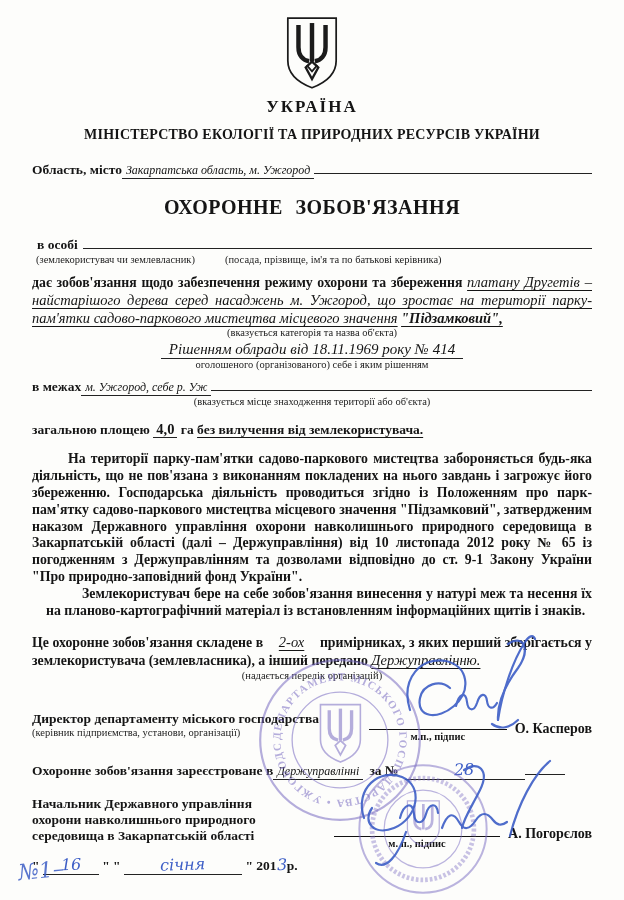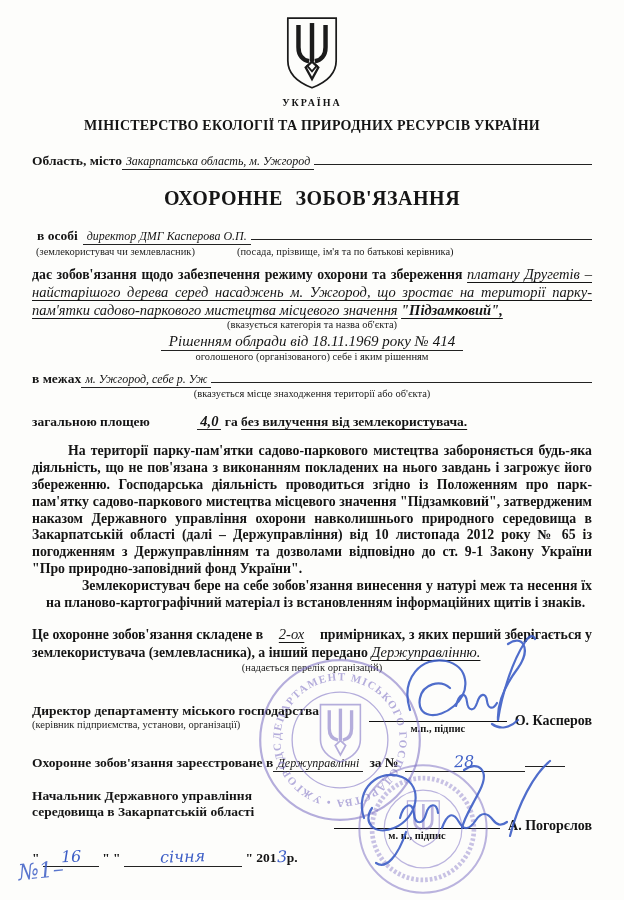--- a/index.html
+++ b/index.html
@@ -6,51 +6,51 @@
   .page {
     position:relative; width:624px; height:900px; margin:0 auto;
     background:#fdfdfb; overflow:hidden;
     font-family:"Liberation Serif", serif; color:#151515;
     box-shadow:0 0 6px rgba(0,0,0,.35);
   }
   .content { padding:16px 32px 0 32px; }
 
   
   .emblem-wrap { text-align:center; }
-  .country { text-align:center; font-weight:bold; font-size:10px; letter-spacing:2px; margin-top:3px; }
+  .country { text-align:center; font-weight:bold; font-size:17px; letter-spacing:2px; margin-top:3px; }
   .ministry { text-align:center; font-weight:bold; font-size:14px; letter-spacing:.2px; margin-top:10px; }
 
   
   .frow { display:flex; align-items:baseline; }
   .lbl { font-weight:bold; font-size:13.5px; white-space:nowrap; }
   .fillval { font-style:italic; font-size:12px; border-bottom:1px solid #222; padding:0 4px; white-space:nowrap; }
   .rule { flex:1; border-bottom:1px solid #222; height:1em; }
   .caption { font-size:10.5px; color:#222; }
   .cap-center { text-align:center; }
 
   .region-row { margin-top:14px; }
   .doc-title { text-align:center; font-weight:bold; font-size:20px; word-spacing:7px; letter-spacing:.5px; margin-top:17px; }
   .party-row { margin-top:13px; }
   .party-caps { display:flex; margin-top:1px; }
   .party-caps .c1 { margin-left:4px; }
-  .party-caps .c2 { margin-left:42px; }
+  .party-caps .c2 { margin-left:30px; }
 
   .para { font-size:13.8px; line-height:16.8px; text-align:justify; margin:0; }
   .para.bold { font-weight:bold; }
   .indent { text-indent:36px; }
   .obligation { margin-top:9px; font-weight:bold; }
   .u-ital { font-style:italic; font-weight:normal; font-size:14.5px; text-decoration:underline; text-underline-offset:3px; }
   .u-bold-ital { font-style:italic; font-weight:bold; font-size:14.5px; text-decoration:underline; text-underline-offset:3px; }
 
   .center-line { text-align:center; margin-top:2px; }
   .decision { font-style:italic; font-size:15px; border-bottom:1px solid #222; padding:0 8px; display:inline-block; }
 
   .within-row { margin-top:4px; }
   .area-row { margin-top:14px; font-size:13.5px; font-weight:bold; }
-  .area-val { font-style:italic; font-size:14.5px; border-bottom:1px solid #222; padding:0 3px;margin-left:44px; }
+  .area-val { font-size:14.5px; border-bottom:1px solid #222; padding:0 3px; }
   .u-bold { text-decoration:underline; text-underline-offset:3px; }
 
   .p1 { margin-top:13px; }
   .p2 { margin-top:0;margin-left:14px; }
   .copies { margin-top:15px; font-weight:bold; }
 
   
   .sigrow { display:flex; align-items:flex-start; margin-top:30px; }
   .sigpos { width:335px; }
   .sigpos .pos { font-weight:bold; font-size:13.5px; line-height:16px; }
@@ -101,21 +101,20 @@
     <div class="frow region-row">
       <span class="lbl">Область, місто</span>
       <span class="fillval">Закарпатська область, м. Ужгород</span>
       <span class="rule"></span>
     </div>
 
     <div class="doc-title">ОХОРОННЕ ЗОБОВ'ЯЗАННЯ</div>
 
     <div class="frow party-row">
       <span class="lbl" style="padding:0 5px;">в особі</span>
-      <span class="fillval">директор ДМГ Касперова О.П.</span>
       <span class="rule"></span>
     </div>
     <div class="party-caps">
       <span class="caption c1">(землекористувач чи землевласник)</span>
       <span class="caption c2">(посада, прізвище, ім'я  та по батькові керівника)</span>
     </div>
 
     <p class="para obligation">
       <span>дає зобов'язання щодо забезпечення режиму охорони та збереження</span>
       <span class="u-ital">платану Другетів – найстарішого дерева серед насаджень м. Ужгород, що зростає на території парку-пам'ятки садово-паркового мистецтва місцевого значення</span>
@@ -171,20 +170,21 @@
       <span class="lbl" style="padding:0 6px;">за  №</span>
       <span class="reg-num">
         <span class="hand">28</span>
       </span>
       <span class="rule" style="max-width:40px;"></span>
     </div>
 
     <div class="sigrow sigrow2">
       <div class="sigpos2">
         <div class="pos lbl">Начальник Державного управління</div>
+        <div class="pos lbl">охорони навколишнього природного</div>
         <div class="pos lbl">середовища в Закарпатській області</div>
       </div>
       <div class="sigline" style="padding-top:22px;">
         <div class="line"></div>
         <div class="mp">м. п., підпис</div>
       </div>
       <div class="signame" style="padding-top:30px;">А. Погорєлов</div>
     </div>
 
     <div class="date-row">

